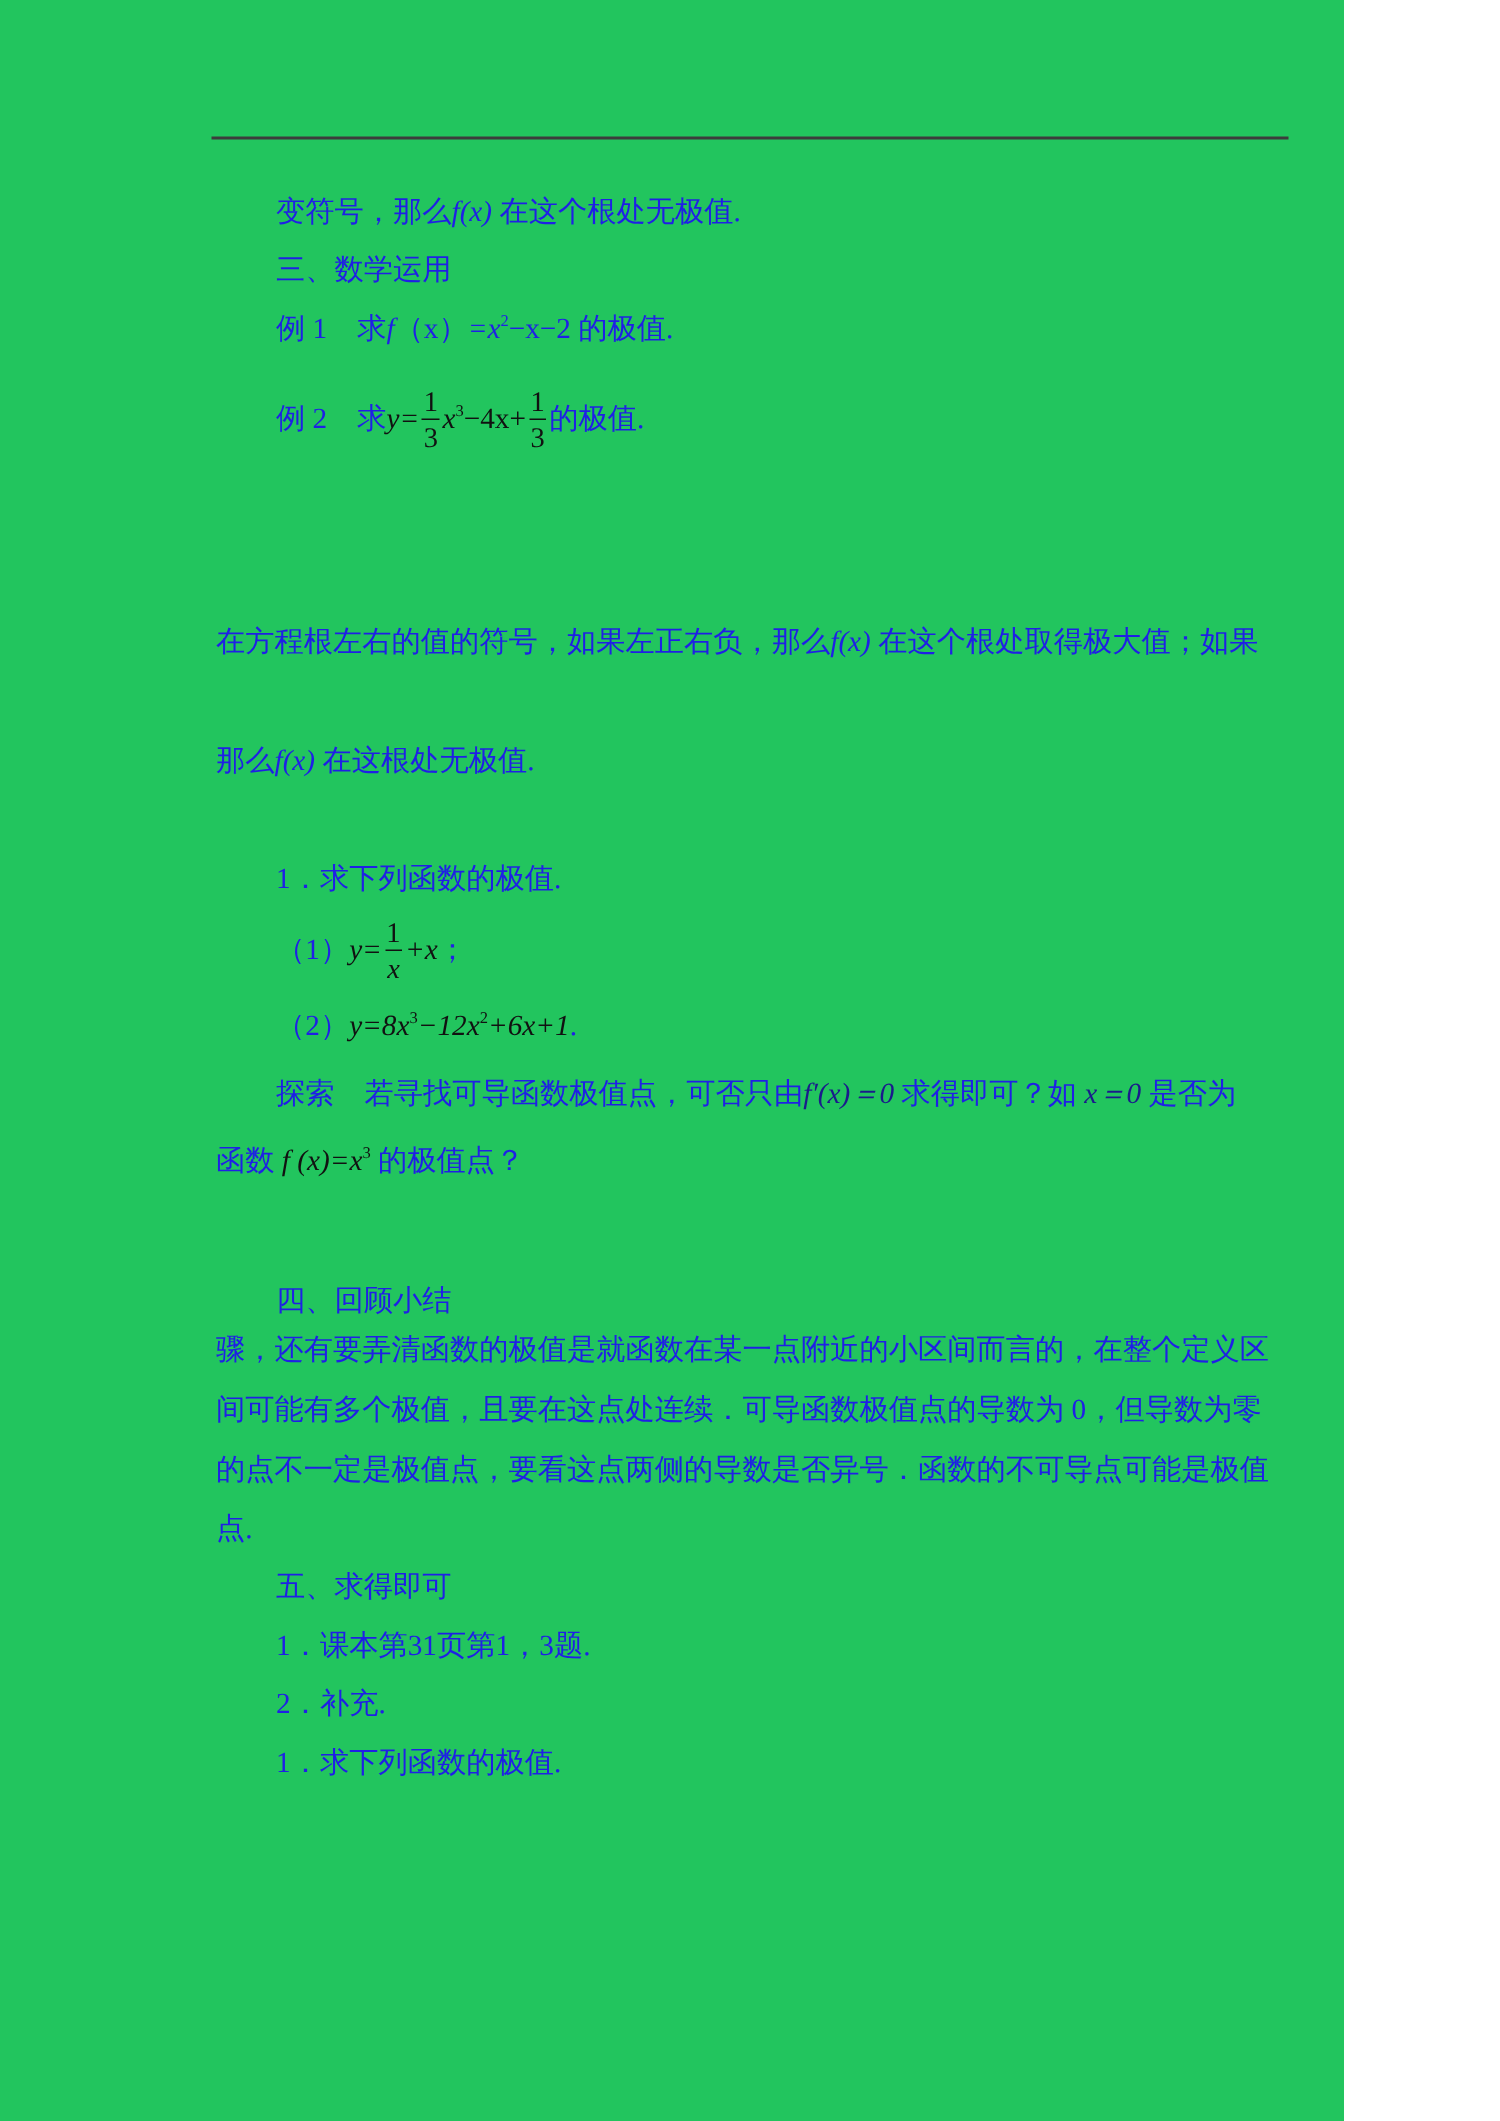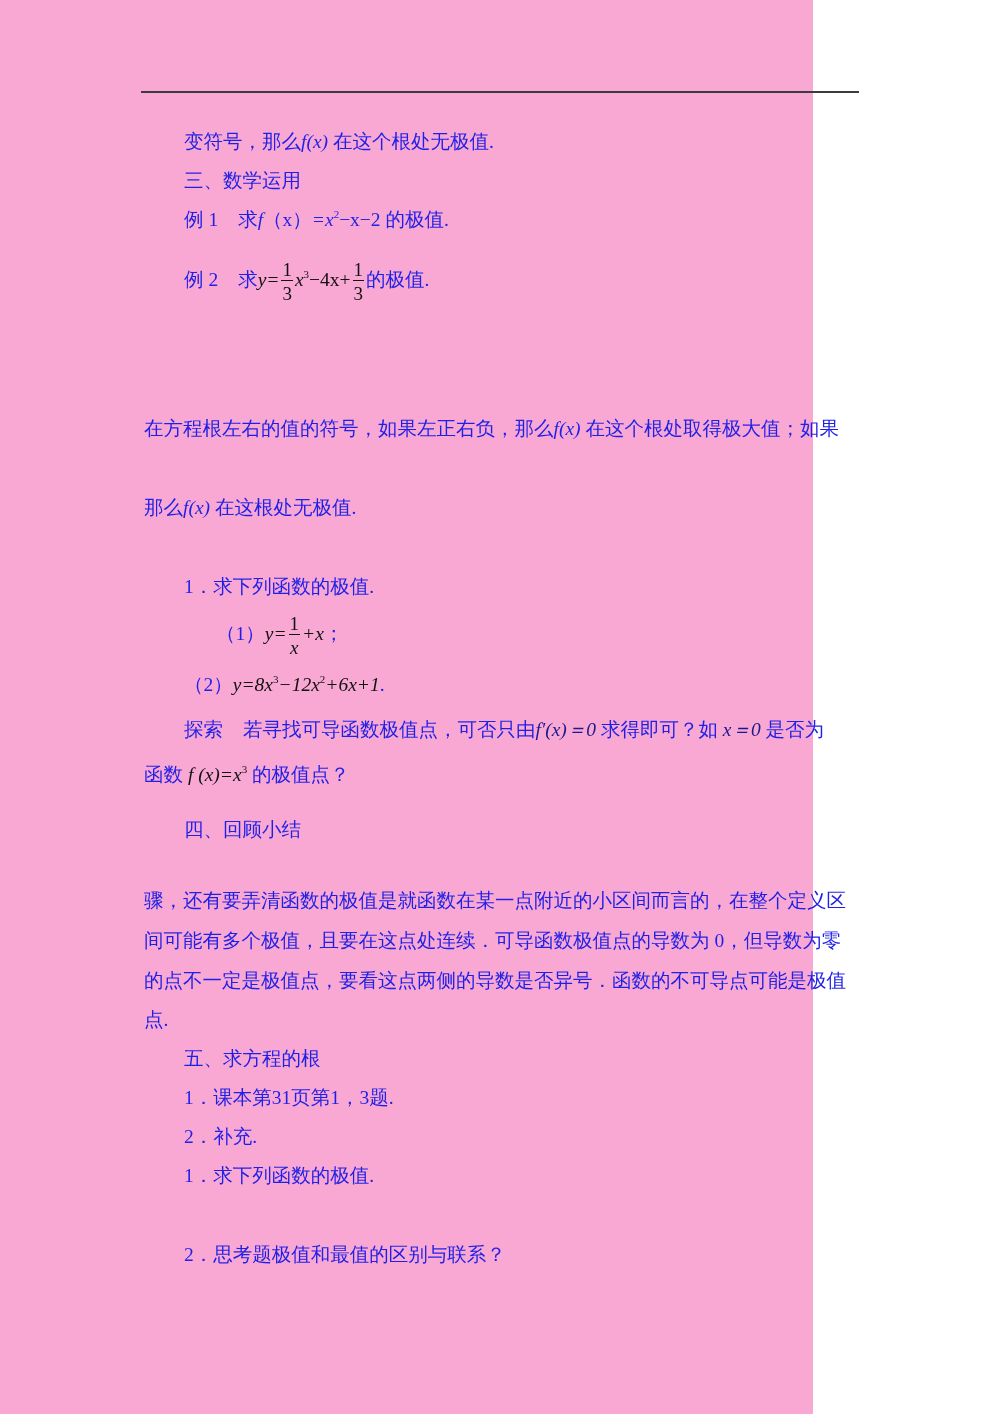--- a/index.html
+++ b/index.html
@@ -1,17 +1,17 @@
 <!DOCTYPE html>
 <html><head>
   <meta charset="utf-8">
   <style>
     html, body { margin: 0; padding: 0; background: #ffffff; }
     body { width: 1000px; height: 1414px; position: relative; overflow: hidden; }
-    .page { position: absolute; left: 0; top: 0; width: 813px; height: 1414px; background: #f9a8d4; }
+    .page { position: absolute; left: 0; top: 0; width: 896px; height: 1414px; background: #22c55e; }
     .header-rule { position: absolute; left: 141px; top: 91px; width: 718px; height: 2px; background: #3c3c3c; }
     .line {
       position: absolute; left: 144px; width: 716px;
       font-family: "Liberation Serif", "DejaVu Serif", serif;
       font-size: 19.5px; line-height: 24px; color: #1f1fe6; white-space: nowrap;
     }
     .indent { left: 184px; }
     .m { font-family: "Liberation Serif", "DejaVu Serif", serif; }
     .it { font-style: italic; }
     .blk { color: #111111; }
@@ -49,43 +49,42 @@
   </div>
 
 
   <div class="line" style="top:496px">
     <span>那么</span><span class="m it">f(x)</span> <span>在这根处无极值.</span>
   </div>
 
 
   <div class="line indent" style="top:575px">1．求下列函数的极值.</div>
 
-  <div class="line indent" style="top:610px; line-height:48px; height:48px;margin-left:32px;">
+  <div class="line indent" style="top:610px; line-height:48px; height:48px;">
     <span>（1）</span><span class="blk"><span class="it">y=</span><span class="frac"><span class="num">1</span><span class="den it">x</span></span><span class="it">+x</span></span><span>；</span>
   </div>
 
   <div class="line indent" style="top:673px">
     <span>（2）</span><span class="blk"><span class="it">y=8x</span><sup>3</sup><span class="it">−12x</span><sup>2</sup><span class="it">+6x+1</span></span><span>.</span>
   </div>
 
   <div class="line indent" style="top:718px">
     <span>探索</span><span class="gap"></span><span>若寻找可导函数极值点，可否只由</span><span class="m it navy">f′(x)＝0</span> <span>求得即可？如</span> <span class="m it navy">x＝0</span> <span>是否为</span>
   </div>
 
   <div class="line" style="top:763px">
     <span>函数</span> <span class="blk"><span class="m it">f (x)=x</span><sup>3</sup></span> <span>的极值点？</span>
   </div>
 
-  <div class="line indent" style="top:818px">四、回顾小结</div>
+  <div class="line indent" style="top:856px">四、回顾小结</div>
 
   <div class="line" style="top:889px">骤，还有要弄清函数的极值是就函数在某一点附近的小区间而言的，在整个定义区</div>
   <div class="line" style="top:929px">间可能有多个极值，且要在这点处连续．可导函数极值点的导数为 0，但导数为零</div>
   <div class="line" style="top:969px">的点不一定是极值点，要看这点两侧的导数是否异号．函数的不可导点可能是极值</div>
   <div class="line" style="top:1008px">点.</div>
 
-  <div class="line indent" style="top:1047px">五、求方程的根</div>
+  <div class="line indent" style="top:1047px">五、求得即可</div>
   <div class="line indent" style="top:1086px">1．课本第31页第1，3题.</div>
   <div class="line indent" style="top:1125px">2．补充.</div>
   <div class="line indent" style="top:1164px">1．求下列函数的极值.</div>
 
 
-  <div class="line indent" style="top:1243px">2．思考题极值和最值的区别与联系？</div>
 </div>
 
 </body></html>

